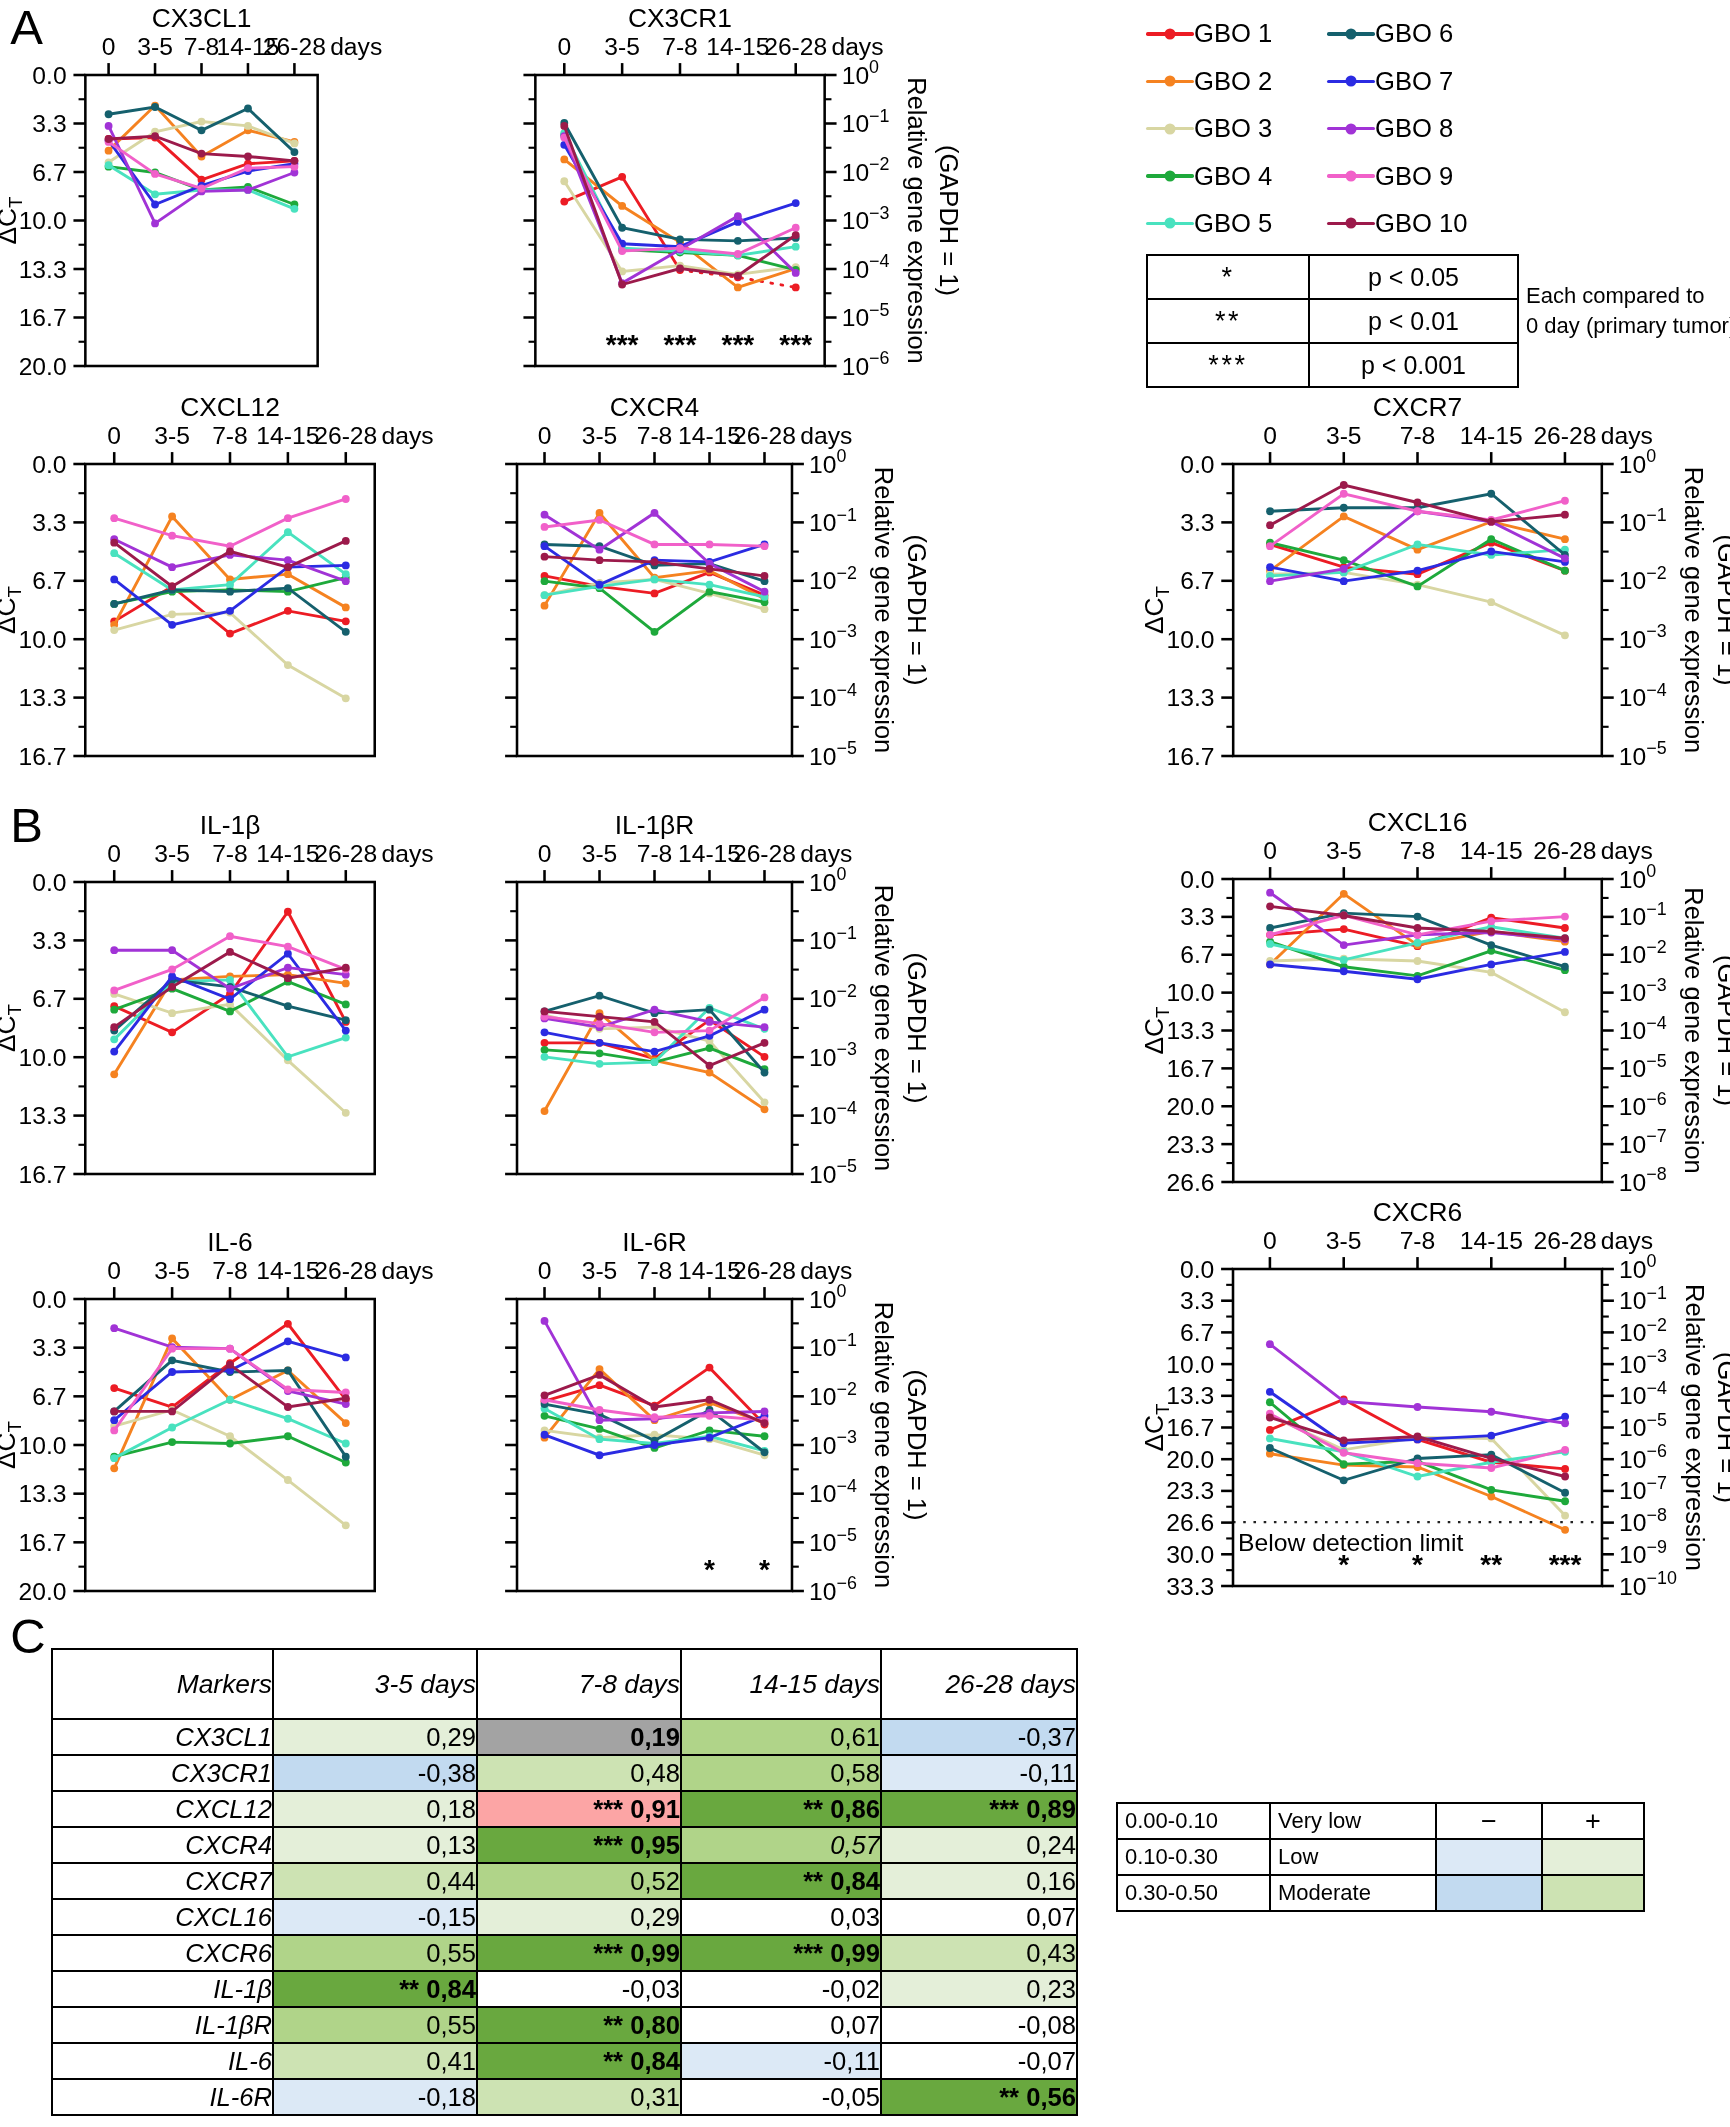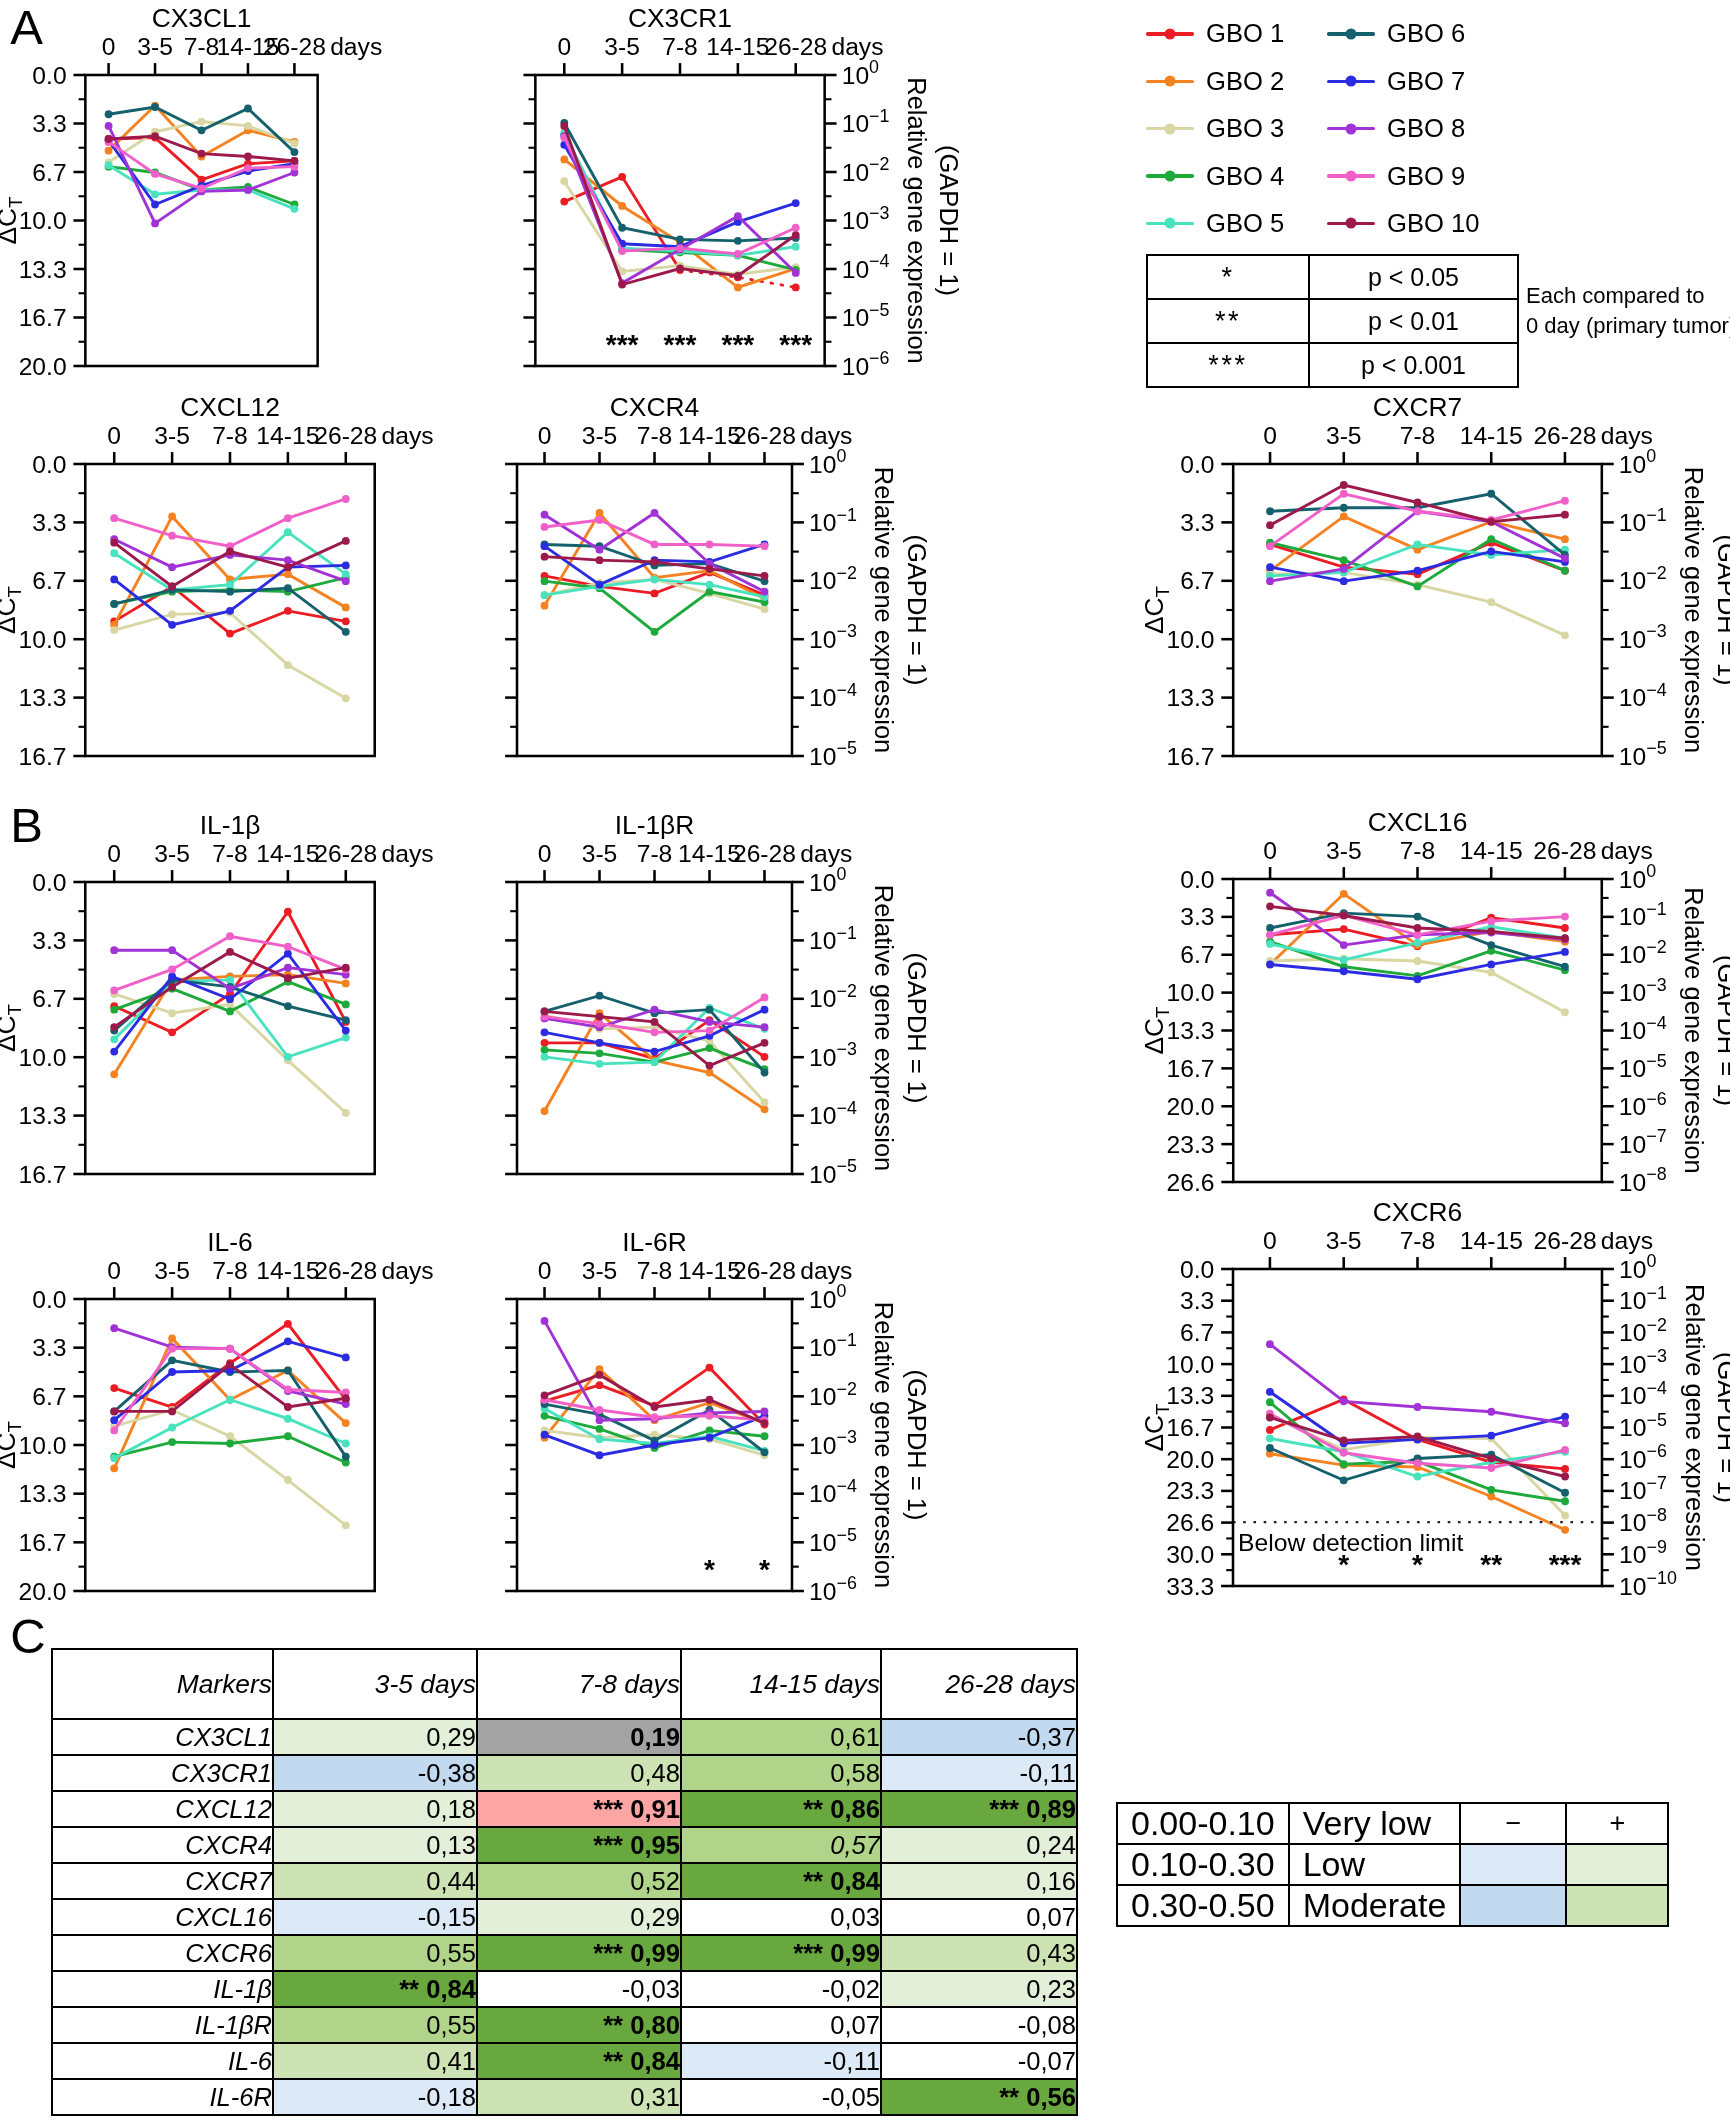--- a/index.html
+++ b/index.html
@@ -5,40 +5,40 @@
   html,body{margin:0;padding:0;background:#fff}
   #canvas{position:relative;width:1731px;height:2128px;background:#fff;
           font-family:"Liberation Sans",sans-serif;color:#000;overflow:hidden}
   .plabel{position:absolute;font-size:49px;font-weight:400;line-height:1}
   .chart{position:absolute}
   .chart svg{position:absolute;left:0;top:0;overflow:visible}
   svg text{font-family:"Liberation Sans",sans-serif;fill:#000}
 
   #legend{position:absolute;left:1146px;top:10.2px;display:grid;grid-auto-flow:column;
           grid-template-rows:repeat(5,1fr);grid-template-columns:181px 192px;height:237px;align-items:center}
-  .leg-item{display:flex;align-items:center;gap:12px}
+  .leg-item{display:flex;align-items:center;gap:0}
   .leg-swatch{position:relative;width:48px;height:3.4px;border-radius:1.7px;flex:0 0 auto}
   .leg-dot{position:absolute;left:50%;top:50%;width:11px;height:11px;border-radius:50%;transform:translate(-50%,-50%)}
   .leg-label{font-size:25.6px;white-space:nowrap}
 
   table{position:absolute;border-collapse:collapse;table-layout:fixed}
   #sig-table{left:1146px;top:254px}
   #sig-table td{border:2.6px solid #000;text-align:center;font-size:25px;height:40px;background:#fff}
   #sig-table td.sym{font-size:27px;letter-spacing:2.6px}
   #sig-note{position:absolute;left:1526px;top:281px;font-size:22px;line-height:1.35;white-space:nowrap}
 
   #corr-table{left:51px;top:1648px}
   #corr-table th,#corr-table td{border:2.6px solid #000;text-align:right;padding:0;overflow:hidden}
   #corr-table th{height:68px;font-style:italic;font-weight:400;font-size:26.4px;background:#fff}
   #corr-table td{height:34px;font-size:25.6px}
   #corr-table td.marker{font-style:italic;background:#fff}
   #corr-table td.bold{font-weight:700}
 
   #scale-table{left:1116px;top:1802px}
-  #scale-table td{border:2.6px solid #000;height:34px;font-size:34px;padding:0 13px;white-space:nowrap}
+  #scale-table td{border:2.6px solid #000;height:34px;font-size:22px;padding:0 7px;white-space:nowrap}
   #scale-table td.rng,#scale-table td.lbl{text-align:left;background:#fff}
   #scale-table td.swatchcell{text-align:center;font-size:27px;padding:0}
 </style>
 </head>
 <body>
 
 <div id="canvas">
   <div class="plabel" style="left:10.2px;top:3.4px">A</div>
   <div class="plabel" style="left:10.2px;top:801px">B</div>
   <div class="plabel" style="left:10.2px;top:1612px">C</div>

